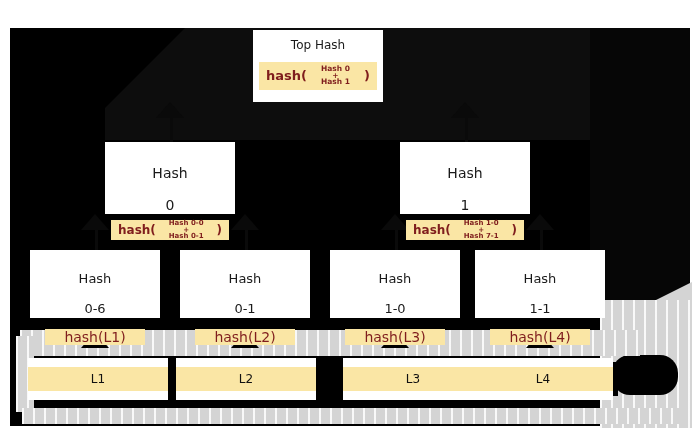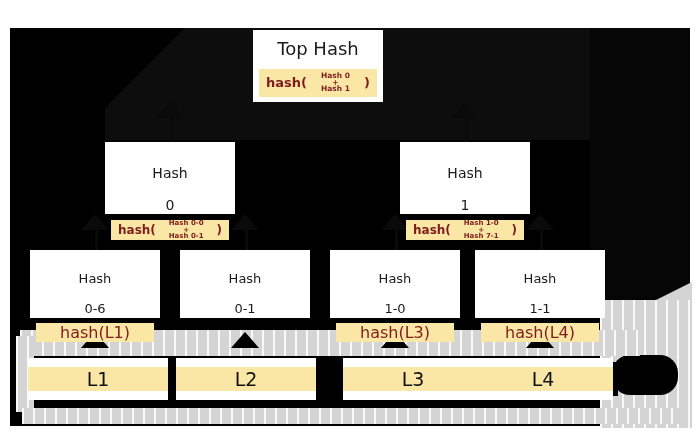--- a/index.html
+++ b/index.html
@@ -169,21 +169,21 @@
     line-height: 1.05;
   }
   .hash-plus {
     line-height: 0.7;
   }
 
   
   #top-hash {
     left: 253px; top: 30px; width: 130px; height: 72px;
   }
-  #top-hash .node-title { font-size: 18px; margin-top: 9px; }
+  #top-hash .node-title { font-size: 12px; margin-top: 9px; }
   #top-hash .hash-bar {
     width: 118px; height: 28px; margin-top: 9px;
     font-size: 13px; justify-content: space-between; padding: 0 7px;
   }
   #top-hash .hash-args { font-size: 7.5px; font-weight: bold; }
 
   
   .lvl1 { width: 130px; height: 72px; top: 142px; }
   #hash-0 { left: 105px; }
   #hash-1 { left: 400px; }
@@ -195,21 +195,21 @@
   .lvl1 .hash-args { font-size: 7px; font-weight: bold; }
 
   
   .lvl2 { width: 130px; height: 68px; top: 250px; }
   #hash-0-0 { left: 30px; }
   #hash-0-1 { left: 180px; }
   #hash-1-0 { left: 330px; }
   #hash-1-1 { left: 475px; }
   .lvl2 .node-title { font-size: 13px; margin-top: 7px; }
   .lvl2 .hash-bar {
-    width: 118px; height: 24px; margin-top: 6px; font-size: 16px;
+    width: 100px; height: 24px; margin-top: 12px; font-size: 14px;
   }
 
   
   .block-outer {
     position: absolute;
     top: 358px;
     height: 42px;
     background: #ffffff;
     box-sizing: border-box;
     display: flex;
@@ -220,21 +220,21 @@
   #block-l2 { left: 176px; width: 140px; }
   #block-l3 { left: 343px; width: 140px; }
   #block-l4 { left: 473px; width: 140px; }
   .block-bar {
     background: #fae6a5;
     width: 144px;
     height: 24px;
     display: flex;
     align-items: center;
     justify-content: center;
-    font-size: 19px;
+    font-size: 12px;
     color: #111111;
   }
 </style>
 </head>
 <body>
 
 <div id="canvas">
 
   <div class="backdrop"></div>
   <div class="backdrop-shade-a"></div>
@@ -328,20 +328,21 @@
       <span>0-6</span>
     </div>
     <div class="hash-bar">hash(L1)</div>
   </div>
 
   <div class="node lvl2" id="hash-0-1">
     <div class="node-title">
       <span>Hash</span><br>
       <span>0-1</span>
     </div>
+    <div class="hash-bar">hash(L2)</div>
   </div>
 
   <div class="node lvl2" id="hash-1-0">
     <div class="node-title">
       <span>Hash</span><br>
       <span>1-0</span>
     </div>
     <div class="hash-bar">hash(L3)</div>
   </div>
 

